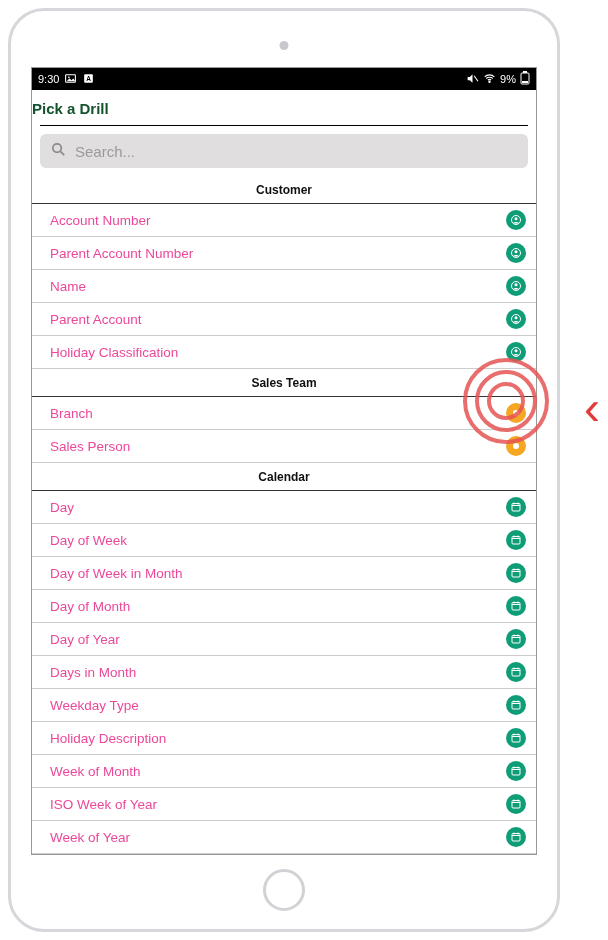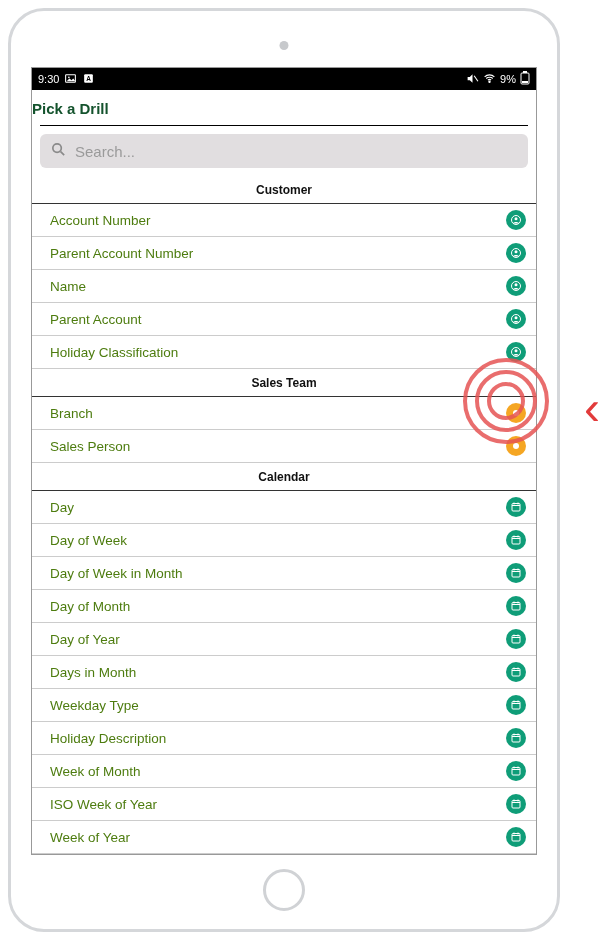--- a/index.html
+++ b/index.html
@@ -114,21 +114,21 @@
   .list-item {
     display: flex;
     align-items: center;
     justify-content: space-between;
     padding: 6px 10px 6px 18px;
     border-bottom: 1px solid #ccc;
     min-height: 29px;
   }
   .list-item-label {
     font-size: 13.5px;
-    color: #4d7c0f;
+    color: #ec4899;
   }
   .badge {
     width: 20px; height: 20px;
     border-radius: 50%;
     display: flex;
     align-items: center;
     justify-content: center;
     flex-shrink: 0;
   }
   .badge.teal { background: #0f9d78; }

